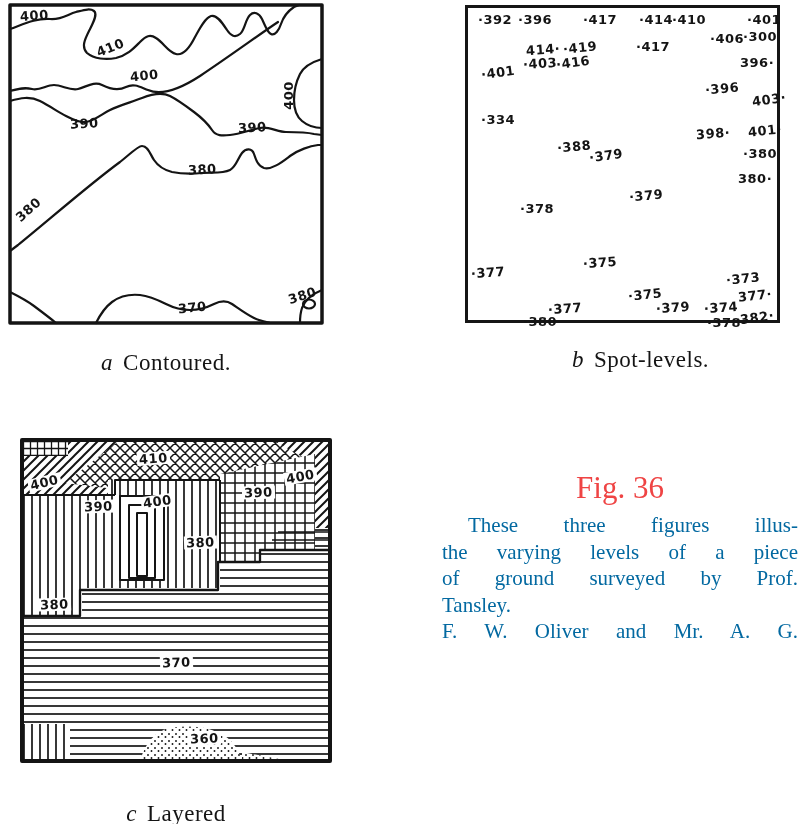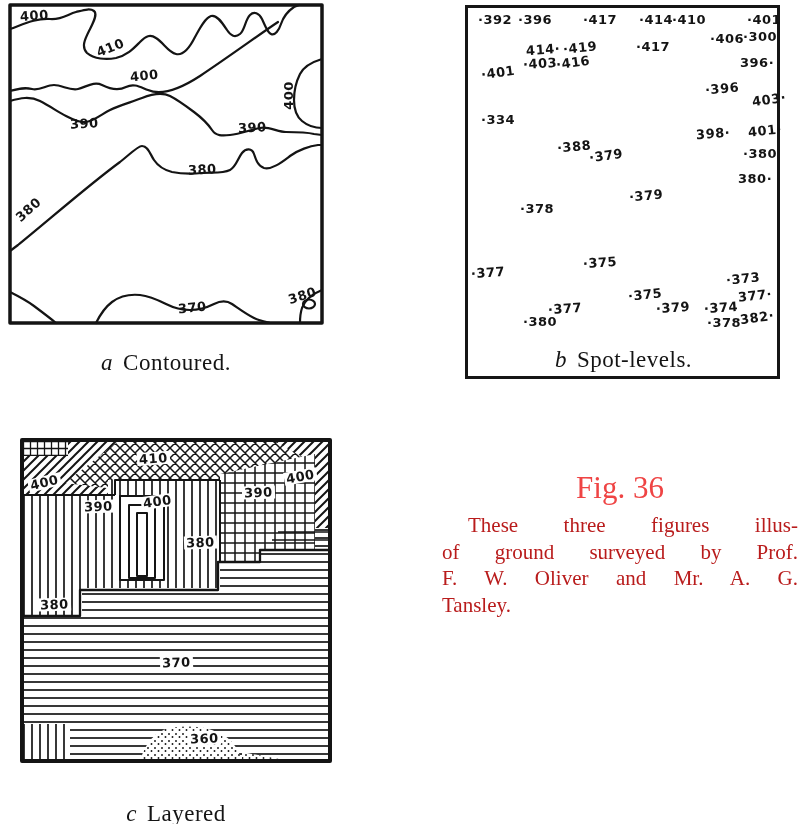--- a/index.html
+++ b/index.html
@@ -29,21 +29,21 @@
     font-size:23px;color:#141414;letter-spacing:.5px;
   }
   .cap .cap-letter{font-style:italic;margin-right:10px;}
   
   #fig-title{
     position:absolute;left:442px;top:470px;width:356px;
     text-align:center;font-size:31px;color:#ef4444;
   }
   #fig-text{
     position:absolute;left:442px;top:512px;width:356px;
-    font-size:21px;color:#b91c1c;
+    font-size:21px;color:#0369a1;
   }
   .jline{
     line-height:26.5px;
     text-align:justify;text-align-last:justify;
     white-space:nowrap;
   }
   .jline.last{text-align-last:left;}
   .jline.first{text-indent:26px;}
 </style>
 </head>
@@ -75,21 +75,21 @@
       <div class="clabel" style="left: 6px; top: 200px; transform: rotate(-42deg);">380</div>
       <div class="clabel" style="left: 170px; top: 298px; transform: rotate(-6deg);">370</div>
       <div class="clabel" style="left: 280px; top: 286px; transform: rotate(-18deg);">380</div>
     </div>
 </div>
 
 <div class="cap" style="left:8px;top:350px;width:316px;">
   <span class="cap-letter">a</span><span>Contoured.</span>
 </div>
 
-<div class="map" id="map-b" style="left:465px;top:5px;width:315px;height:374px;">
+<div class="map" id="map-b" style="left:465px;top:5px;width:315px;height:318px;">
   <div id="labels-b">
       <div class="spot" style="left: 10px; top: 5px;">·392</div>
       <div class="spot" style="left: 50px; top: 5px;">·396</div>
       <div class="spot" style="left: 115px; top: 5px;">·417</div>
       <div class="spot" style="left: 171px; top: 5px;">·414</div>
       <div class="spot" style="left: 204px; top: 5px;">·410</div>
       <div class="spot" style="left: 242px; top: 5px; margin-top: 19px;">·406</div>
       <div class="spot" style="left: 279px; top: 5px;">·401</div>
       <div class="spot" style="left: 275px; top: 22px;">·300</div>
       <div class="spot" style="left: 58px; top: 35px; transform: rotate(-4deg);">414·</div>
@@ -117,21 +117,21 @@
       <div class="spot" style="left: 188px; top: 293px; transform: rotate(-4deg);">·379</div>
       <div class="spot" style="left: 80px; top: 294px; transform: rotate(-4deg);">·377</div>
       <div class="spot" style="left: 236px; top: 293px; transform: rotate(-4deg);">·374</div>
       <div class="spot" style="left: 270px; top: 281px; transform: rotate(-6deg);">377·</div>
       <div class="spot" style="left: 55px; top: 307px;">·380</div>
       <div class="spot" style="left: 239px; top: 308px;">·378</div>
       <div class="spot" style="left: 272px; top: 303px; transform: rotate(-8deg);">382·</div>
     </div>
 </div>
 
-<div class="cap" style="left:466px;top:347px;width:315px;">
+<div class="cap" style="left:483px;top:347px;width:315px;">
   <span class="cap-letter">b</span><span>Spot-levels.</span>
 </div>
 
 <div class="map" id="map-c" style="left:20px;top:438px;width:312px;height:325px;">
   <svg width="312" height="325" viewBox="0 0 312 325">
     <defs>
       <pattern id="ph" patternUnits="userSpaceOnUse" width="8" height="8">
         <rect width="8" height="8" fill="#fff"></rect>
           <path d="M0,4 H8" stroke="#141414" stroke-width="1.7"></path>
       </pattern>
@@ -198,16 +198,17 @@
     </div>
 </div>
 
 <div class="cap" style="left:20px;top:786px;width:312px;margin-top:15px;">
   <span class="cap-letter">c</span><span>Layered</span>
 </div>
 
 <div id="fig-title">Fig. 36</div>
 <div id="fig-text">
     <div class="jline first">These three figures illus-</div>
+    <div class="jline">the varying levels of a piece</div>
     <div class="jline">of ground surveyed by Prof.</div>
+    <div class="jline last">Tansley.</div>
     <div class="jline">F. W. Oliver and Mr. A. G.</div>
-    <div class="jline last">Tansley.</div>
   </div>
 
 </body></html>

